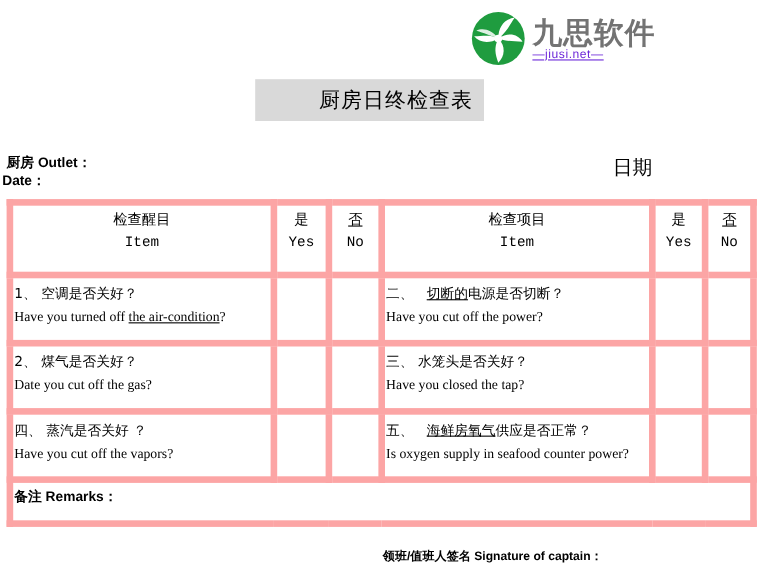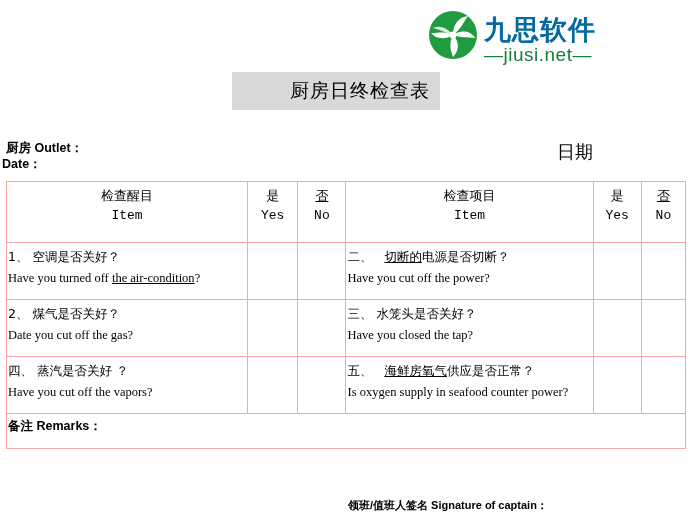--- a/index.html
+++ b/index.html
@@ -37,33 +37,34 @@
     width: 50px;
     height: 50px;
   }
   .logo-text-cn {
     position: absolute;
     left: 56px;
     top: 4px;
     font-family: "Liberation Sans", sans-serif;
     font-size: 27px;
     font-weight: bold;
-    color: #0369a1;
+    color: #737373;
     letter-spacing: 1px;
     white-space: nowrap;
   }
   .logo-text-en {
     position: absolute;
     left: 56px;
     top: 36px;
     font-family: "Liberation Sans", sans-serif;
-    font-size: 19px;
-    color: #15803d;
+    font-size: 11px;
+    color: #6d28d9;
     white-space: nowrap;
     letter-spacing: 0.5px;
+    text-decoration: underline;
   }
 
   
   .title-box {
     position: absolute;
     top: 72px;
     left: 232px;
     width: 160px;
     height: 38px;
     background: #d9d9d9;
@@ -111,21 +112,21 @@
   
   table.checklist {
     position: absolute;
     left: 6px;
     top: 181px;
     width: 680px;
     border-collapse: collapse;
     table-layout: fixed;
   }
   table.checklist td, table.checklist th {
-    border: 1px solid #fca5a5;
+    border: 6px solid #fca5a5;
     vertical-align: top;
     padding: 4px 1px;
   }
   .col-item-l { width: 240px; }
   .col-yes-l  { width: 50px; }
   .col-no-l   { width: 48px; }
   .col-item-r { width: 246px; }
   .col-yes-r  { width: 48px; }
   .col-no-r   { width: 44px; }
 

